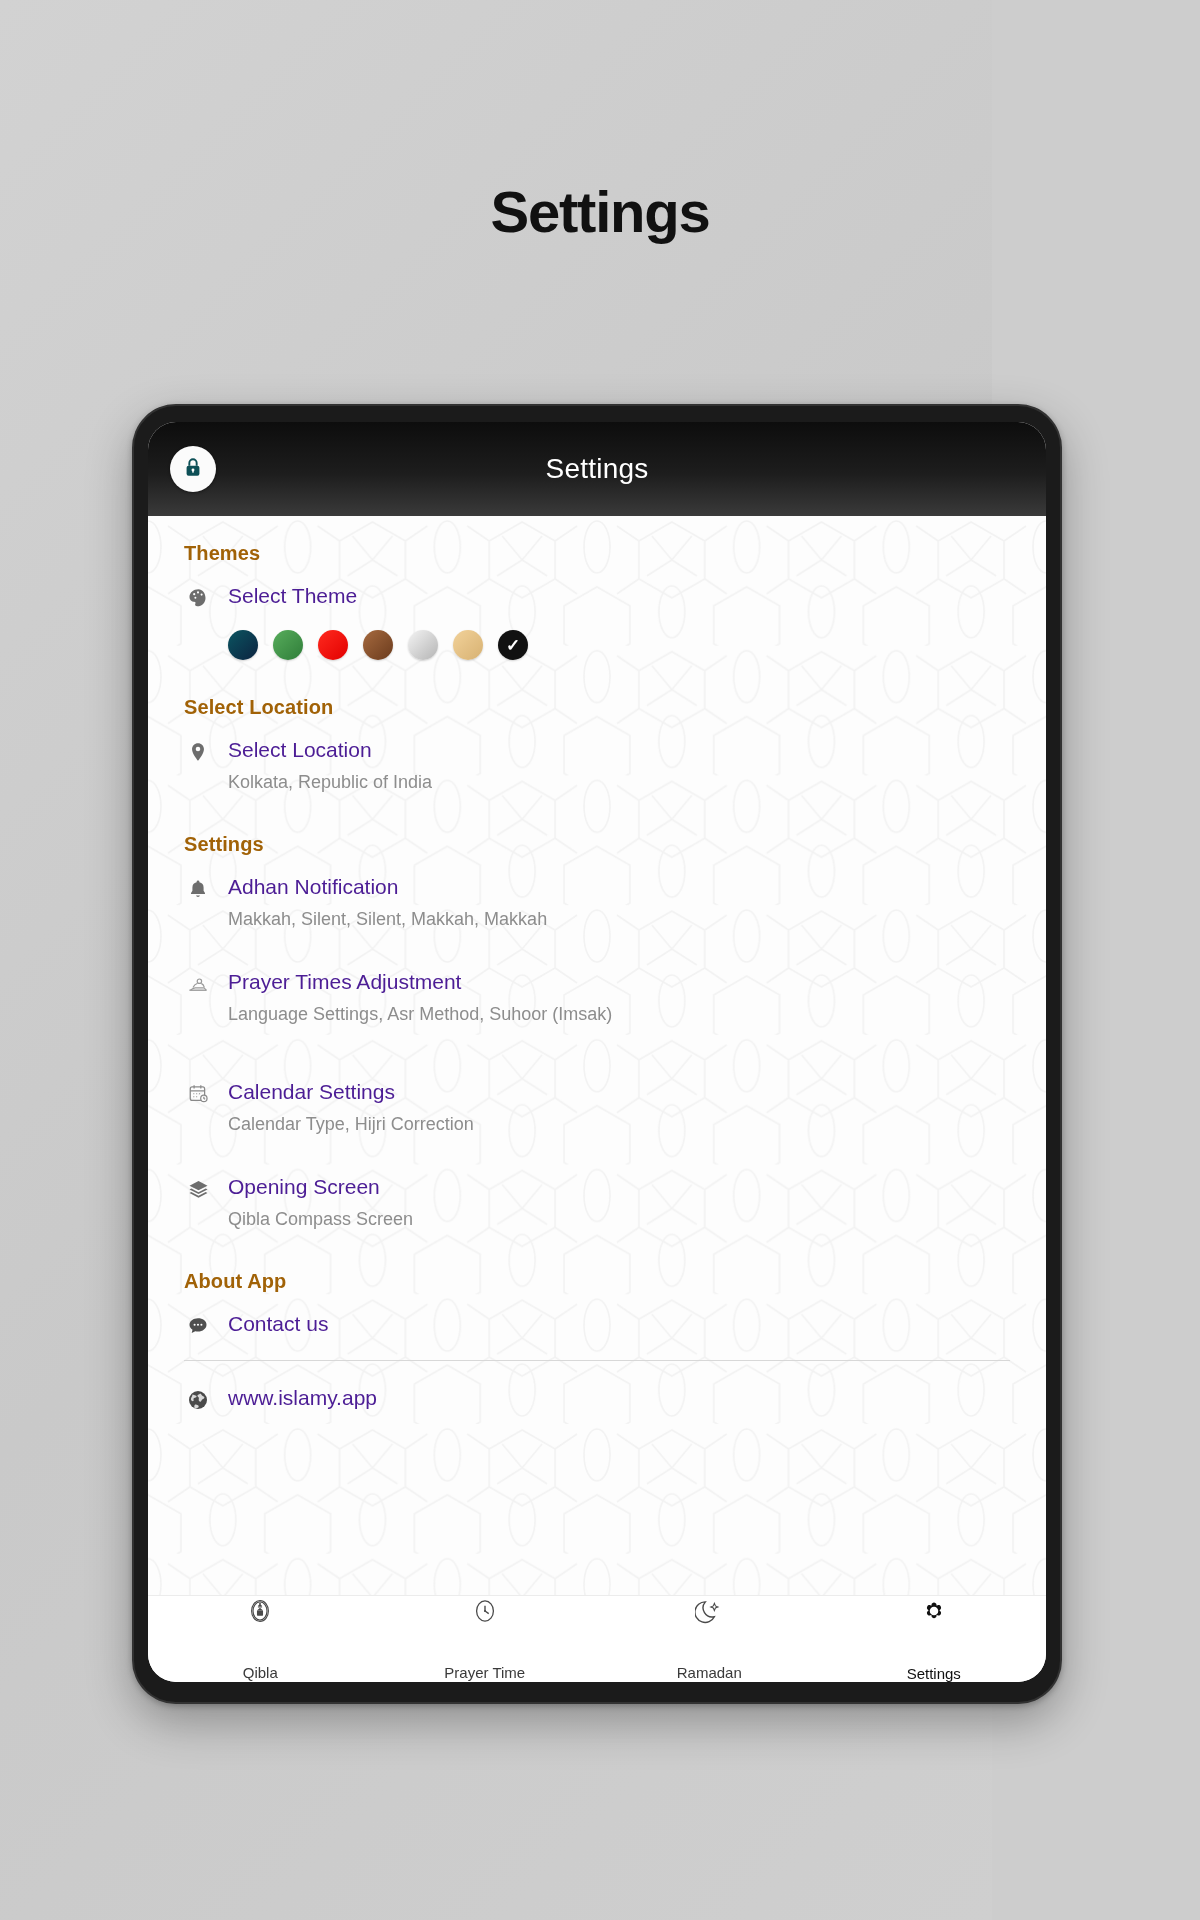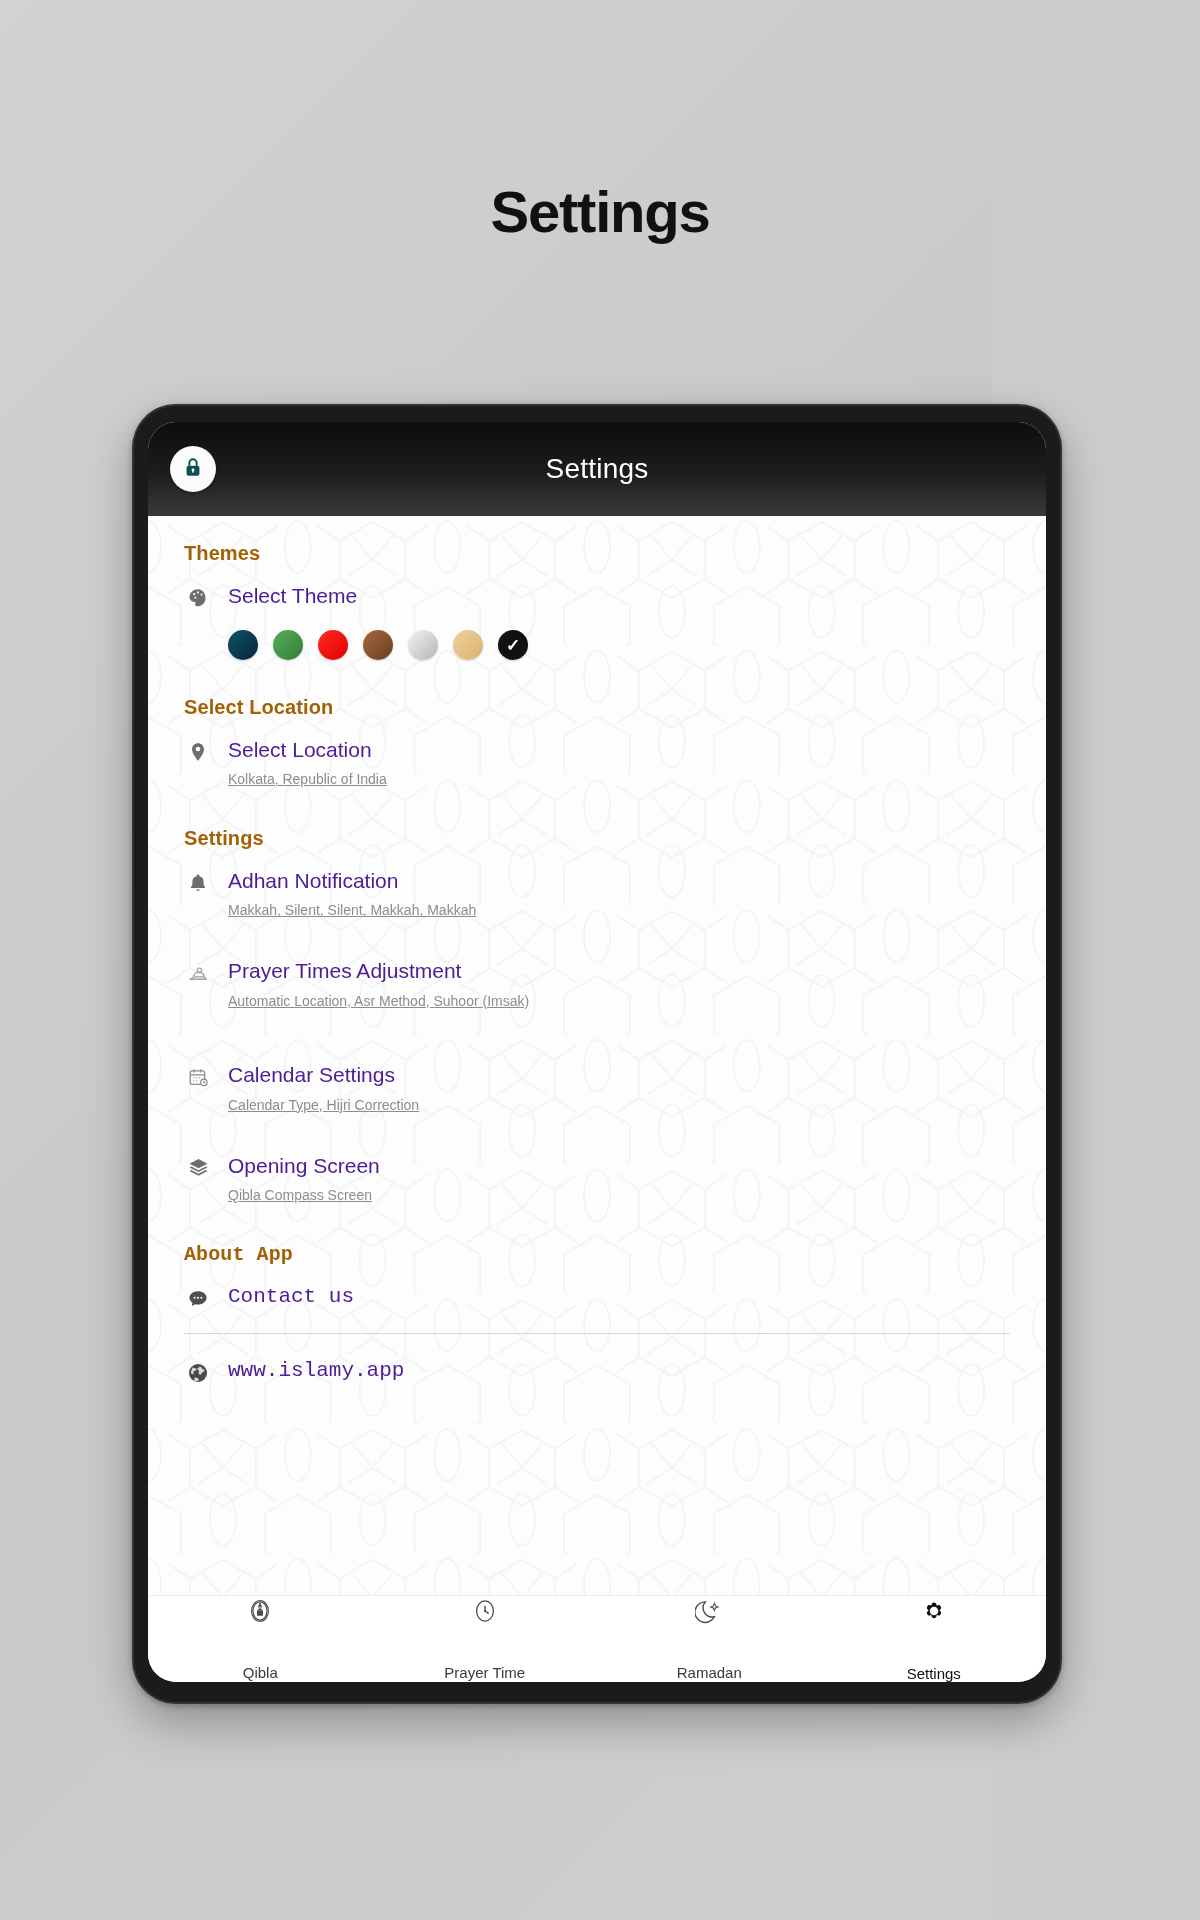--- a/index.html
+++ b/index.html
@@ -135,29 +135,28 @@
     display: flex; align-items: center; justify-content: center;
     margin-top: 1px;
   }
   .row .txt { flex: 1 1 auto; }
   .row-label {
     font-size: 21px;
     color: #4c1d95;
     line-height: 1.25;
   }
   .row-sub {
-    font-size: 14px;
+    font-size: 18px;
     color: #8d8d8d;
     line-height: 1.35;
     margin-top: 7px;
-    text-decoration: underline;
   }
 
   .block { margin-bottom: 30px; }
-  .block:last-child { margin-bottom: 8px; font-family: Liberation Mono, monospace; }
+  .block:last-child { margin-bottom: 8px; }
 
   
   .swatches {
     display: flex;
     align-items: center;
     gap: 15px;
     margin-top: 16px;
     margin-left: 44px;
   }
   .swatch {
@@ -312,21 +311,21 @@
                 <svg width="24" height="24" viewBox="0 0 24 24" fill="none" stroke="#9a9a9a" stroke-width="1.2">
                   <circle cx="13.4" cy="9.2" r="2.2"></circle>
                   <path d="M11.6 11.2c-2.2.7-3.8 2.3-4.6 4.3"></path>
                   <path d="M15.3 11.4c1.7.9 2.7 2.4 3.1 4.2"></path>
                   <path d="M3.4 18.2h17.2" stroke-width="1.4"></path>
                   <path d="M4.6 18.2c1-1.2 2.6-2.1 4.5-2.4h8.2c1.3.4 2.2 1.2 2.9 2.4"></path>
                 </svg>
               </span>
               <div class="txt">
                 <div class="row-label">Prayer Times Adjustment</div>
-                <div class="row-sub">Automatic Location, Asr Method, Suhoor (Imsak)</div>
+                <div class="row-sub">Language Settings, Asr Method, Suhoor (Imsak)</div>
               </div>
             </div>
 
             <div class="row" style="margin-bottom:34px">
               <span class="ic">
                 <svg width="23" height="23" viewBox="0 0 24 24" fill="none" stroke="#8a8a8a" stroke-width="1.3">
                   <rect x="3.4" y="5.2" width="15" height="14" rx="2"></rect>
                   <path d="M3.4 9.2h15M7.4 3.4v3.4M14.4 3.4v3.4"></path>
                   <g stroke-width="1.1">
                     <path d="M6.6 12.3h1M9.6 12.3h1M12.6 12.3h1M6.6 15.3h1M9.6 15.3h1"></path>

